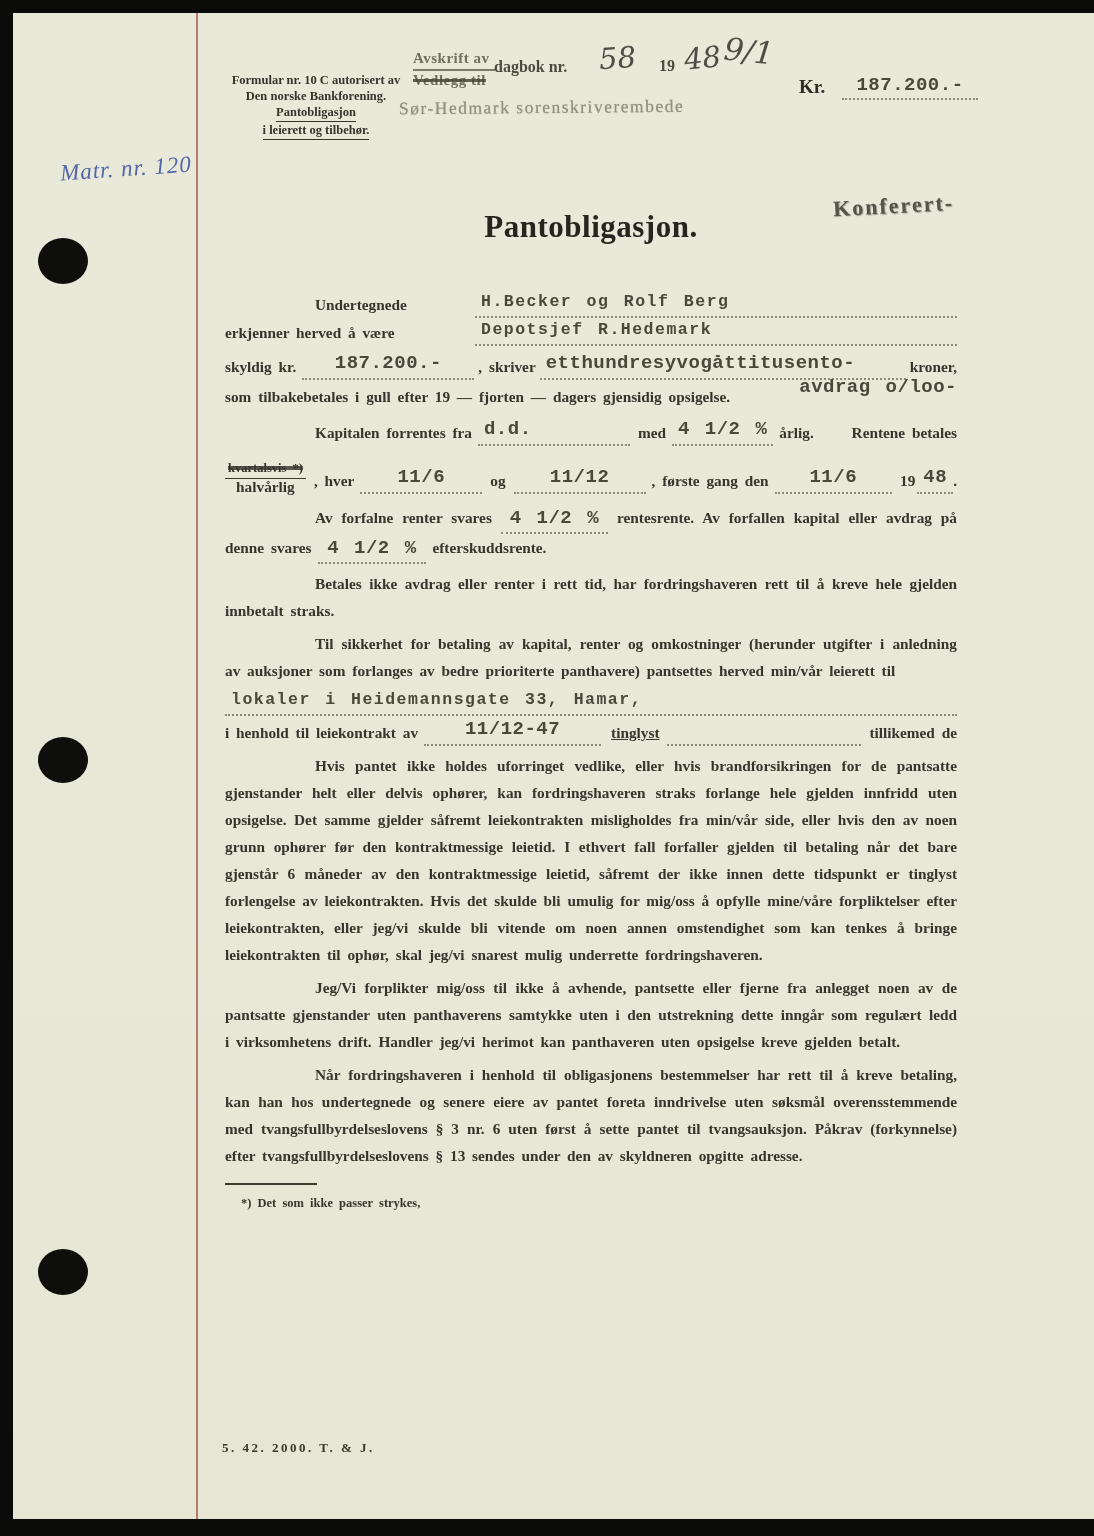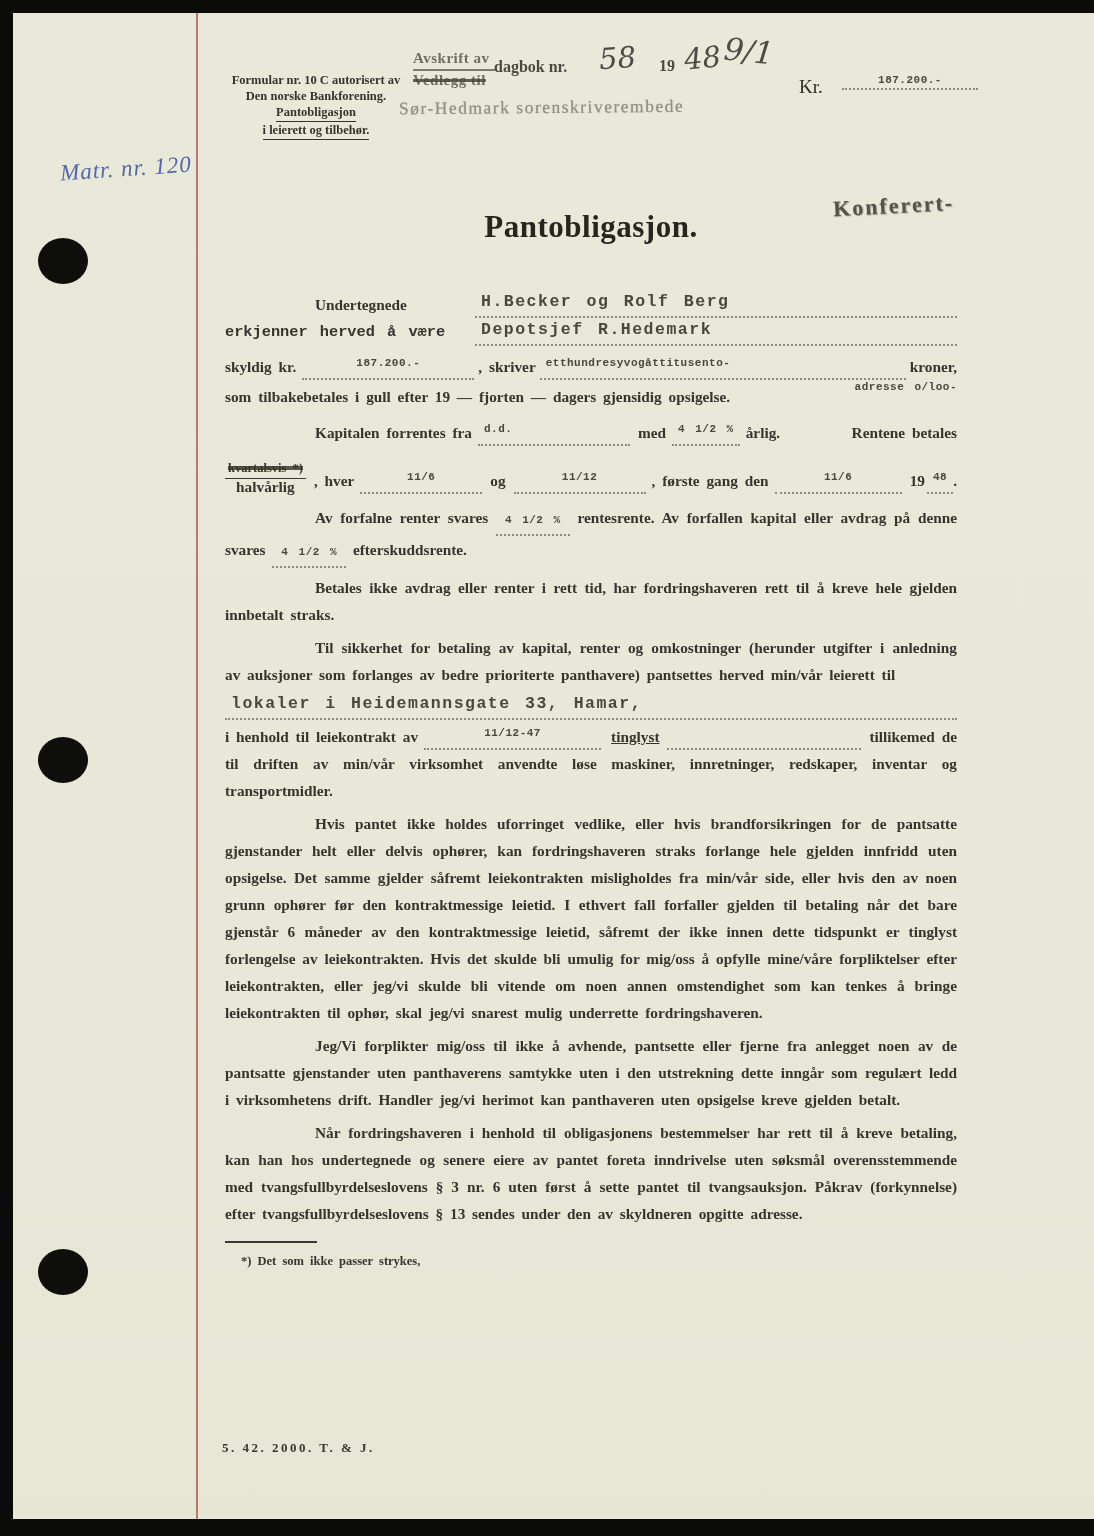--- a/index.html
+++ b/index.html
@@ -22,35 +22,35 @@
   .copyblock .ved{display:block;text-decoration:line-through;text-decoration-thickness:3px;
                   text-decoration-color:rgba(70,70,58,.85);}
   .dagbok{position:absolute;left:494px;top:58px;font-size:16px;font-weight:700;color:#4b4a3f;}
   .hand{font-style:italic;color:#4e4d45;font-family:"DejaVu Serif",serif;}
   .n58{position:absolute;left:599px;top:41px;font-size:29px;transform:rotate(-4deg);}
   .y19{position:absolute;left:659px;top:57px;font-size:16px;font-weight:700;color:#4b4a3f;}
   .n48{position:absolute;left:684px;top:41px;font-size:29px;transform:rotate(-6deg);}
   .n91{position:absolute;left:724px;top:33px;font-size:31px;transform:rotate(6deg);}
   .stamp-office{position:absolute;left:399px;top:97px;font-size:17.5px;color:#90907e;
                 letter-spacing:1.5px;transform:rotate(-.5deg);text-shadow:0 0 1px rgba(144,144,126,.7);}
-  .krlabel{position:absolute;left:799px;top:76px;font-size:19px;font-weight:400;color:#2f2e26;}
+  .krlabel{position:absolute;left:799px;top:76px;font-size:19px;font-weight:700;color:#2f2e26;}
   .kramount{position:absolute;left:842px;top:74px;width:136px;text-align:center;
             border-bottom:2px dotted #8b8b78;padding-bottom:2px;}
   .stamp-konf{position:absolute;left:833px;top:193px;font-size:22px;font-weight:700;color:#55544a;
               letter-spacing:2px;transform:rotate(-3deg);text-shadow:1px 1px 1px rgba(85,84,74,.5);}
   .matr{position:absolute;left:60px;top:156px;font-size:23px;color:#5266a8;font-style:italic;
         letter-spacing:1px;transform:rotate(-4deg);white-space:nowrap;}
   .title{position:absolute;left:225px;top:209px;width:732px;margin:0;text-align:center;
          font-size:31px;font-weight:700;color:#26251e;letter-spacing:.5px;}
 
   
   .bodycol{position:absolute;left:225px;top:290px;width:732px;font-size:15.3px;font-weight:700;
            color:#36352c;line-height:27px;word-spacing:3px;}
   .typed{font-family:"Liberation Mono","DejaVu Sans Mono",monospace;font-weight:700;
-         color:#49483b;letter-spacing:.5px;font-size:11px;white-space:nowrap;}
+         color:#49483b;letter-spacing:.5px;font-size:19px;white-space:nowrap;}
   .typed.lg{font-size:16.5px;letter-spacing:1.5px;}
   .frow{display:flex;align-items:flex-end;height:28px;}
   .blank{border-bottom:2px dotted #8b8b78;padding:0 6px 1px 6px;text-align:left;}
   .grow{flex:1;}
   .ns{white-space:nowrap;}
   .para{margin:0;text-align:justify;}
   .ind{text-indent:90px;}
   .iblank{display:inline-block;border-bottom:2px dotted #8b8b78;padding:0 9px 0 9px;text-indent:0;}
   .stack{display:inline-block;text-align:center;margin-right:8px;line-height:15px;flex:none;}
   .stack .top{display:inline-block;font-size:12.5px;border-bottom:1.5px solid #3a392f;
@@ -99,35 +99,35 @@
 
   <h1 class="title">Pantobligasjon.</h1>
 
   <div class="bodycol">
 
     <div class="frow">
       <span class="ns" style="width:250px;text-indent:90px;">Undertegnede</span>
       <span class="blank grow typed lg">H.Becker og Rolf Berg</span>
     </div>
     <div class="frow">
-      <span class="ns" style="width:250px;font-family:Liberation Mono, monospace;">erkjenner herved å være</span>
+      <span class="ns" style="width:250px;">erkjenner herved å være</span>
       <span class="blank grow typed lg">Depotsjef R.Hedemark</span>
     </div>
 
     <div class="frow" style="margin-top:4px;height:30px;">
       <span class="ns">skyldig kr.</span>
       <span class="blank typed" style="width:160px;text-align:center;margin-left:6px;">187.200.-</span>
       <span class="ns" style="margin-left:4px;">, skriver</span>
       <span class="blank grow typed" style="margin-left:4px;">etthundresyvogåttitusento-</span>
       <span class="ns" style="margin-left:4px;">kroner,</span>
     </div>
     <div class="frow" style="height:30px;">
       <span class="ns">som tilbakebetales i gull efter 19 — fjorten — dagers gjensidig opsigelse.</span>
       <span class="grow"></span>
-      <span class="typed raised">adresse o/loo-</span>
+      <span class="typed raised">avdrag o/loo-</span>
     </div>
 
     <div class="frow" style="margin-top:6px;height:30px;">
       <span class="ns" style="margin-left:90px;">Kapitalen forrentes fra</span>
       <span class="blank typed" style="width:140px;text-align:left;margin-left:6px;">d.d.</span>
       <span class="ns" style="margin-left:8px;">med</span>
       <span class="blank typed" style="margin-left:6px;">4 1/2 %</span>
       <span class="ns" style="margin-left:6px;">årlig.</span>
       <span class="grow"></span>
       <span class="ns">Rentene betales</span>
@@ -166,21 +166,20 @@
     </div>
 
     <div class="frow" style="height:30px;">
       <span class="ns">i henhold til leiekontrakt av</span>
       <span class="blank typed" style="width:165px;text-align:center;margin-left:6px;">11/12-47</span>
       <span class="ns" style="margin-left:10px;text-decoration:underline;">tinglyst</span>
       <span class="blank grow" style="margin-left:8px;"></span>
       <span class="ns" style="margin-left:8px;">tillikemed de</span>
     </div>
 
-    <p class="para">til driften av min/vår virksomhet anvendte løse maskiner, innretninger, redskaper, inventar og transportmidler.</p>
 
     <p class="para ind" style="margin-top:6px;">Hvis pantet ikke holdes uforringet vedlike, eller hvis brandforsikringen for de pantsatte gjenstander helt eller delvis ophører, kan fordringshaveren straks forlange hele gjelden innfridd uten opsigelse.  Det samme gjelder såfremt leiekontrakten misligholdes fra min/vår side, eller hvis den av noen grunn ophører før den kontraktmessige leietid.  I ethvert fall forfaller gjelden til betaling når det bare gjenstår 6 måneder av den kontraktmessige leietid, såfremt der ikke innen dette tidspunkt er tinglyst forlengelse av leiekontrakten.  Hvis det skulde bli umulig for mig/oss å opfylle mine/våre forpliktelser efter leiekontrakten, eller jeg/vi skulde bli vitende om noen annen omstendighet som kan tenkes å bringe leiekontrakten til ophør, skal jeg/vi snarest mulig underrette fordringshaveren.</p>
 
 
     <p class="para ind" style="margin-top:6px;">Jeg/Vi forplikter mig/oss til ikke å avhende, pantsette eller fjerne fra anlegget noen av de pantsatte gjenstander uten panthaverens samtykke uten i den utstrekning dette inngår som regulært ledd i virksomhetens drift.  Handler jeg/vi herimot kan panthaveren uten opsigelse kreve gjelden betalt.</p>
 
     <p class="para ind" style="margin-top:6px;">Når fordringshaveren i henhold til obligasjonens bestemmelser har rett til å kreve betaling, kan han hos undertegnede og senere eiere av pantet foreta inndrivelse uten søksmål overensstemmende med tvangsfullbyrdelseslovens § 3 nr. 6 uten først å sette pantet til tvangsauksjon.  Påkrav (forkynnelse) efter tvangsfullbyrdelseslovens § 13 sendes under den av skyldneren opgitte adresse.</p>
 
     <div class="footnote">
       <div class="fn-rule"></div>

